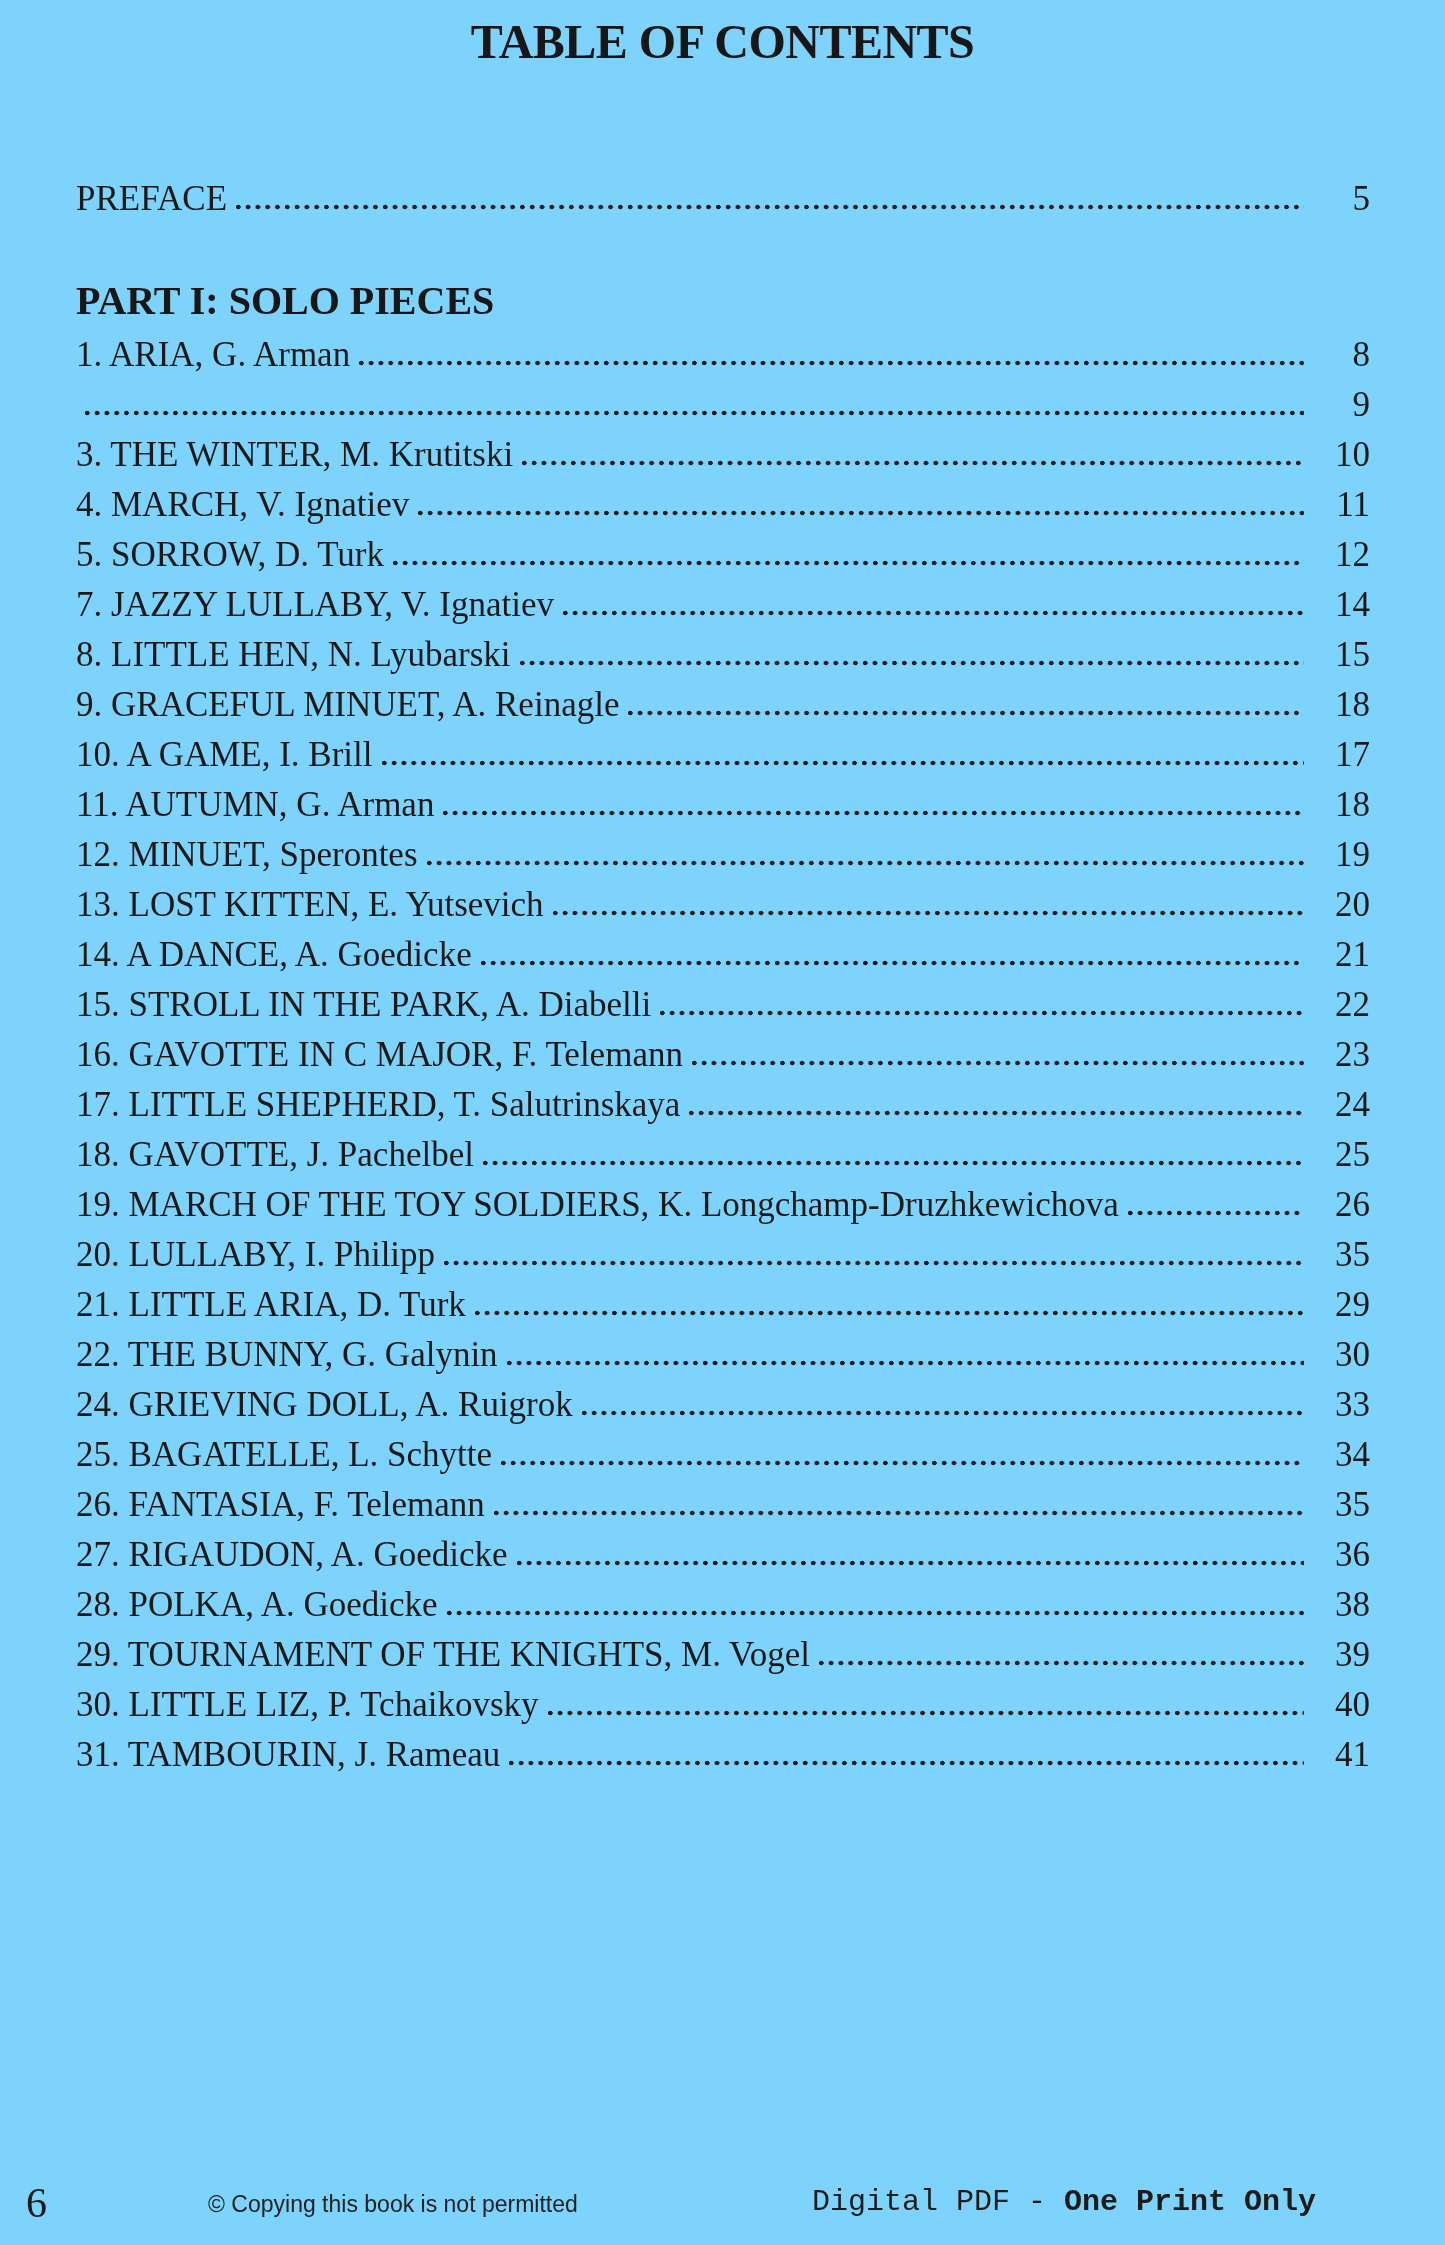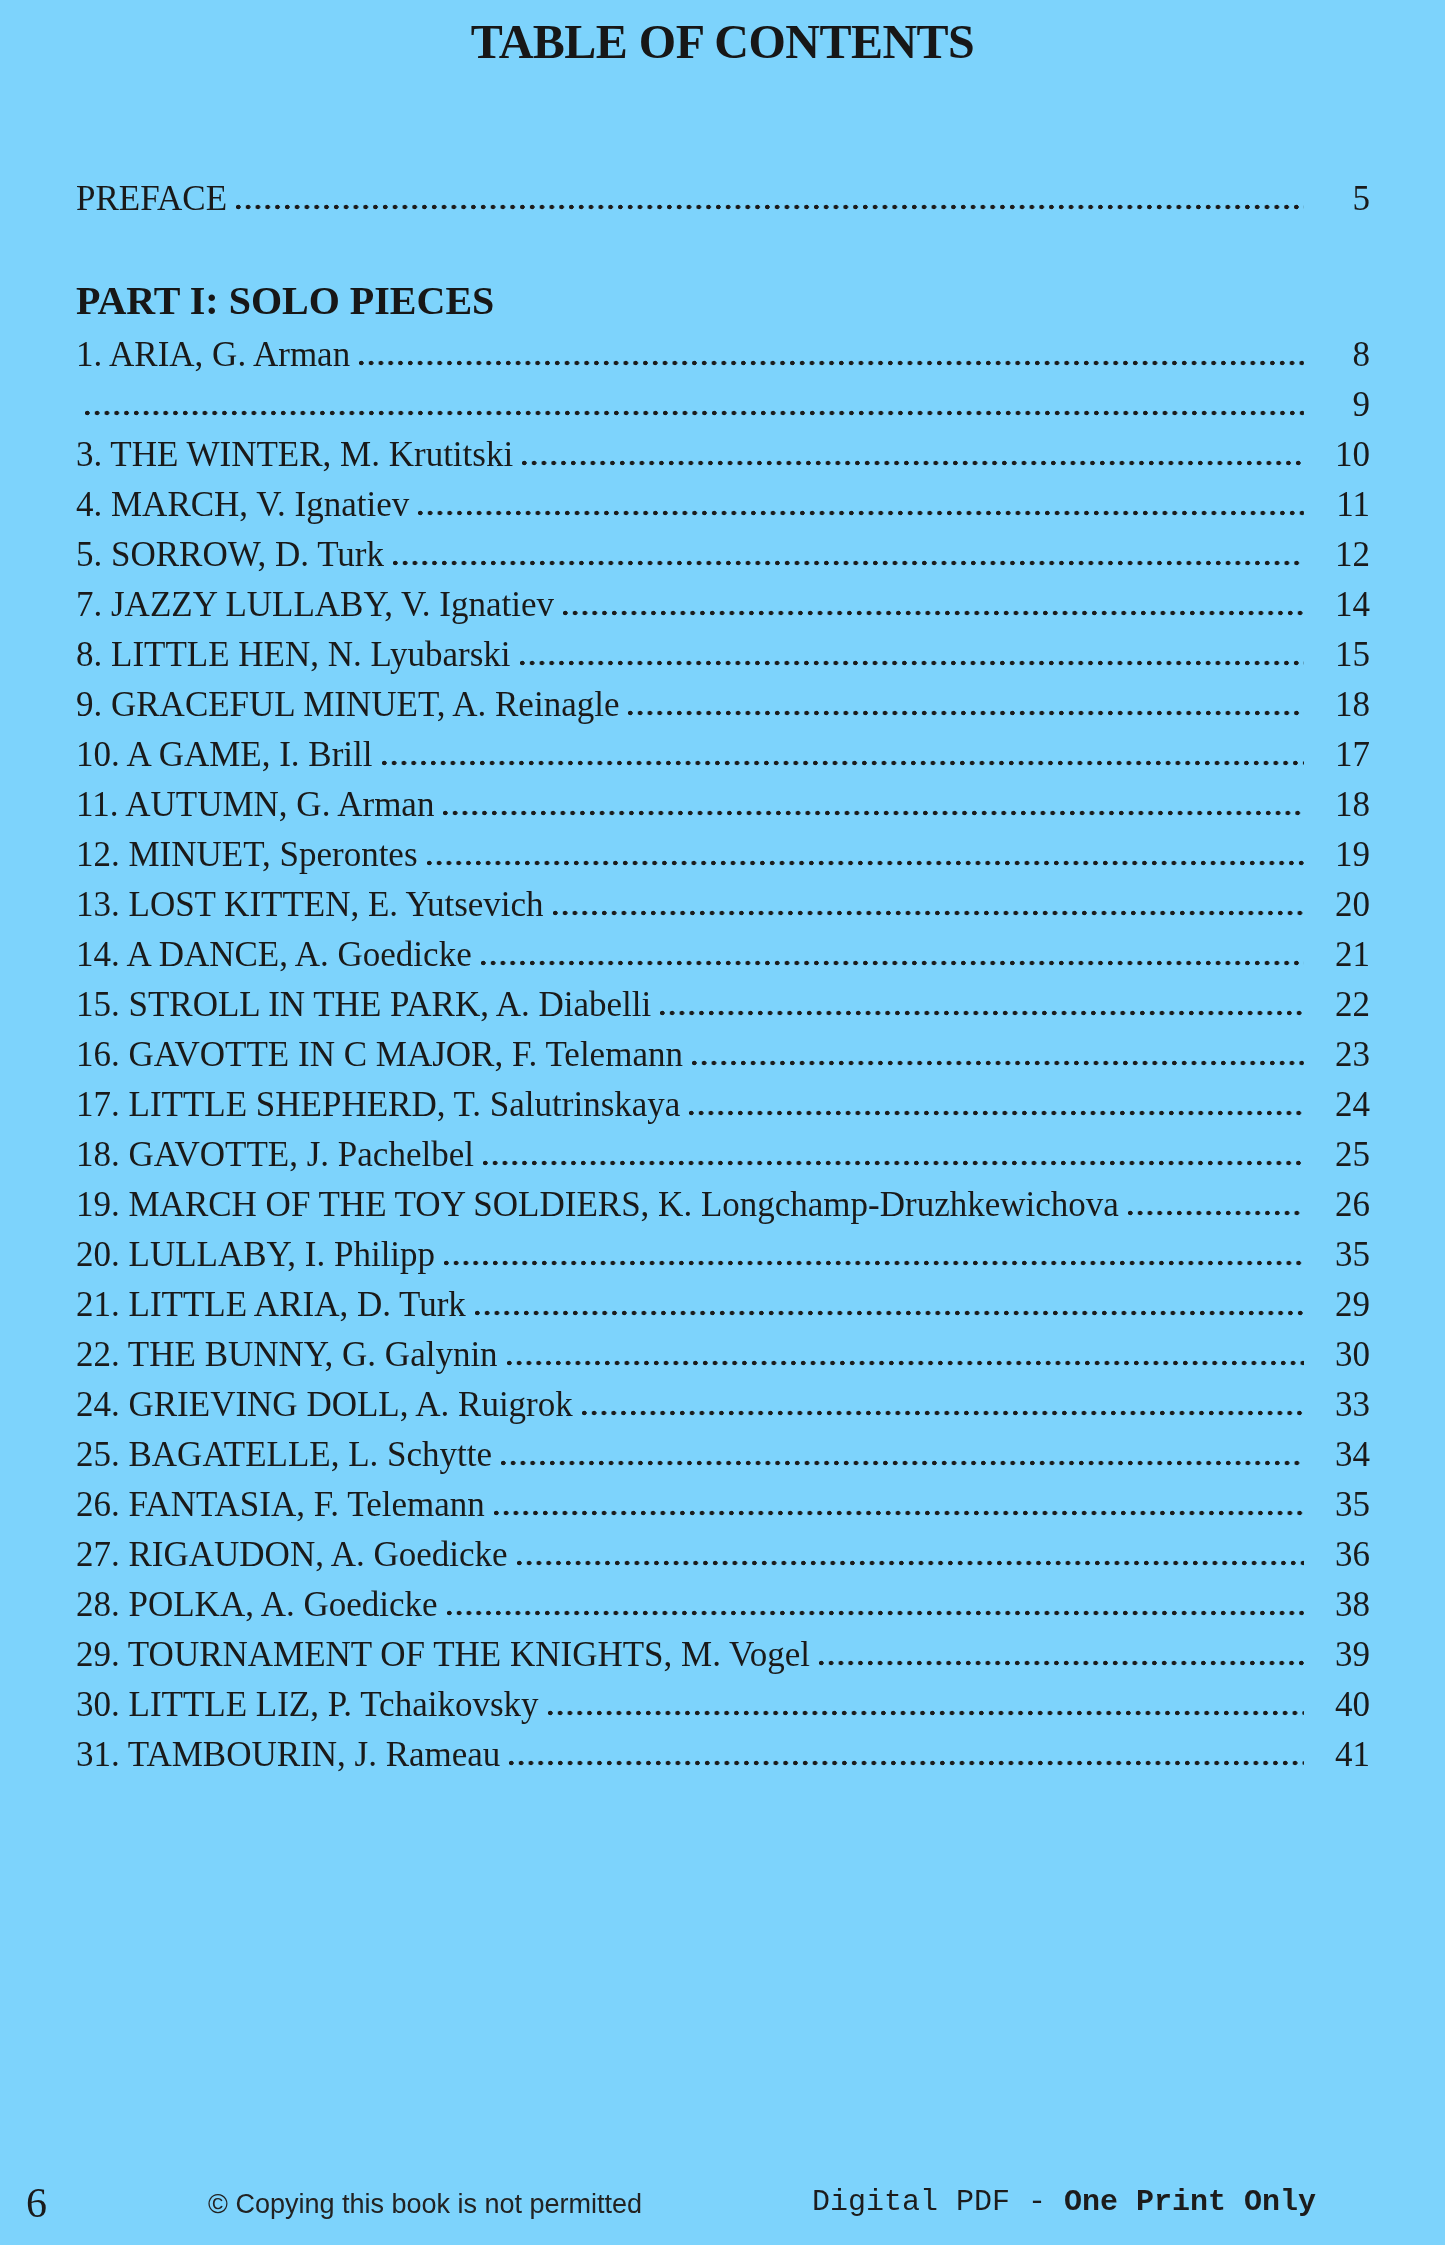--- a/index.html
+++ b/index.html
@@ -74,21 +74,21 @@
     top: 0;
     font-size: 42px;
     line-height: 42px;
     font-family: "Liberation Serif", serif;
   }
   .copyright {
     position: absolute;
     left: 208px;
     top: 9px;
     font-family: "Liberation Sans", sans-serif;
-    font-size: 27px;
+    font-size: 23px;
     line-height: 27px;
     color: #222222;
   }
   .digital {
     position: absolute;
     left: 812px;
     top: 5px;
     font-family: Liberation Mono, monospace;
     font-size: 30px;
     line-height: 30px;

